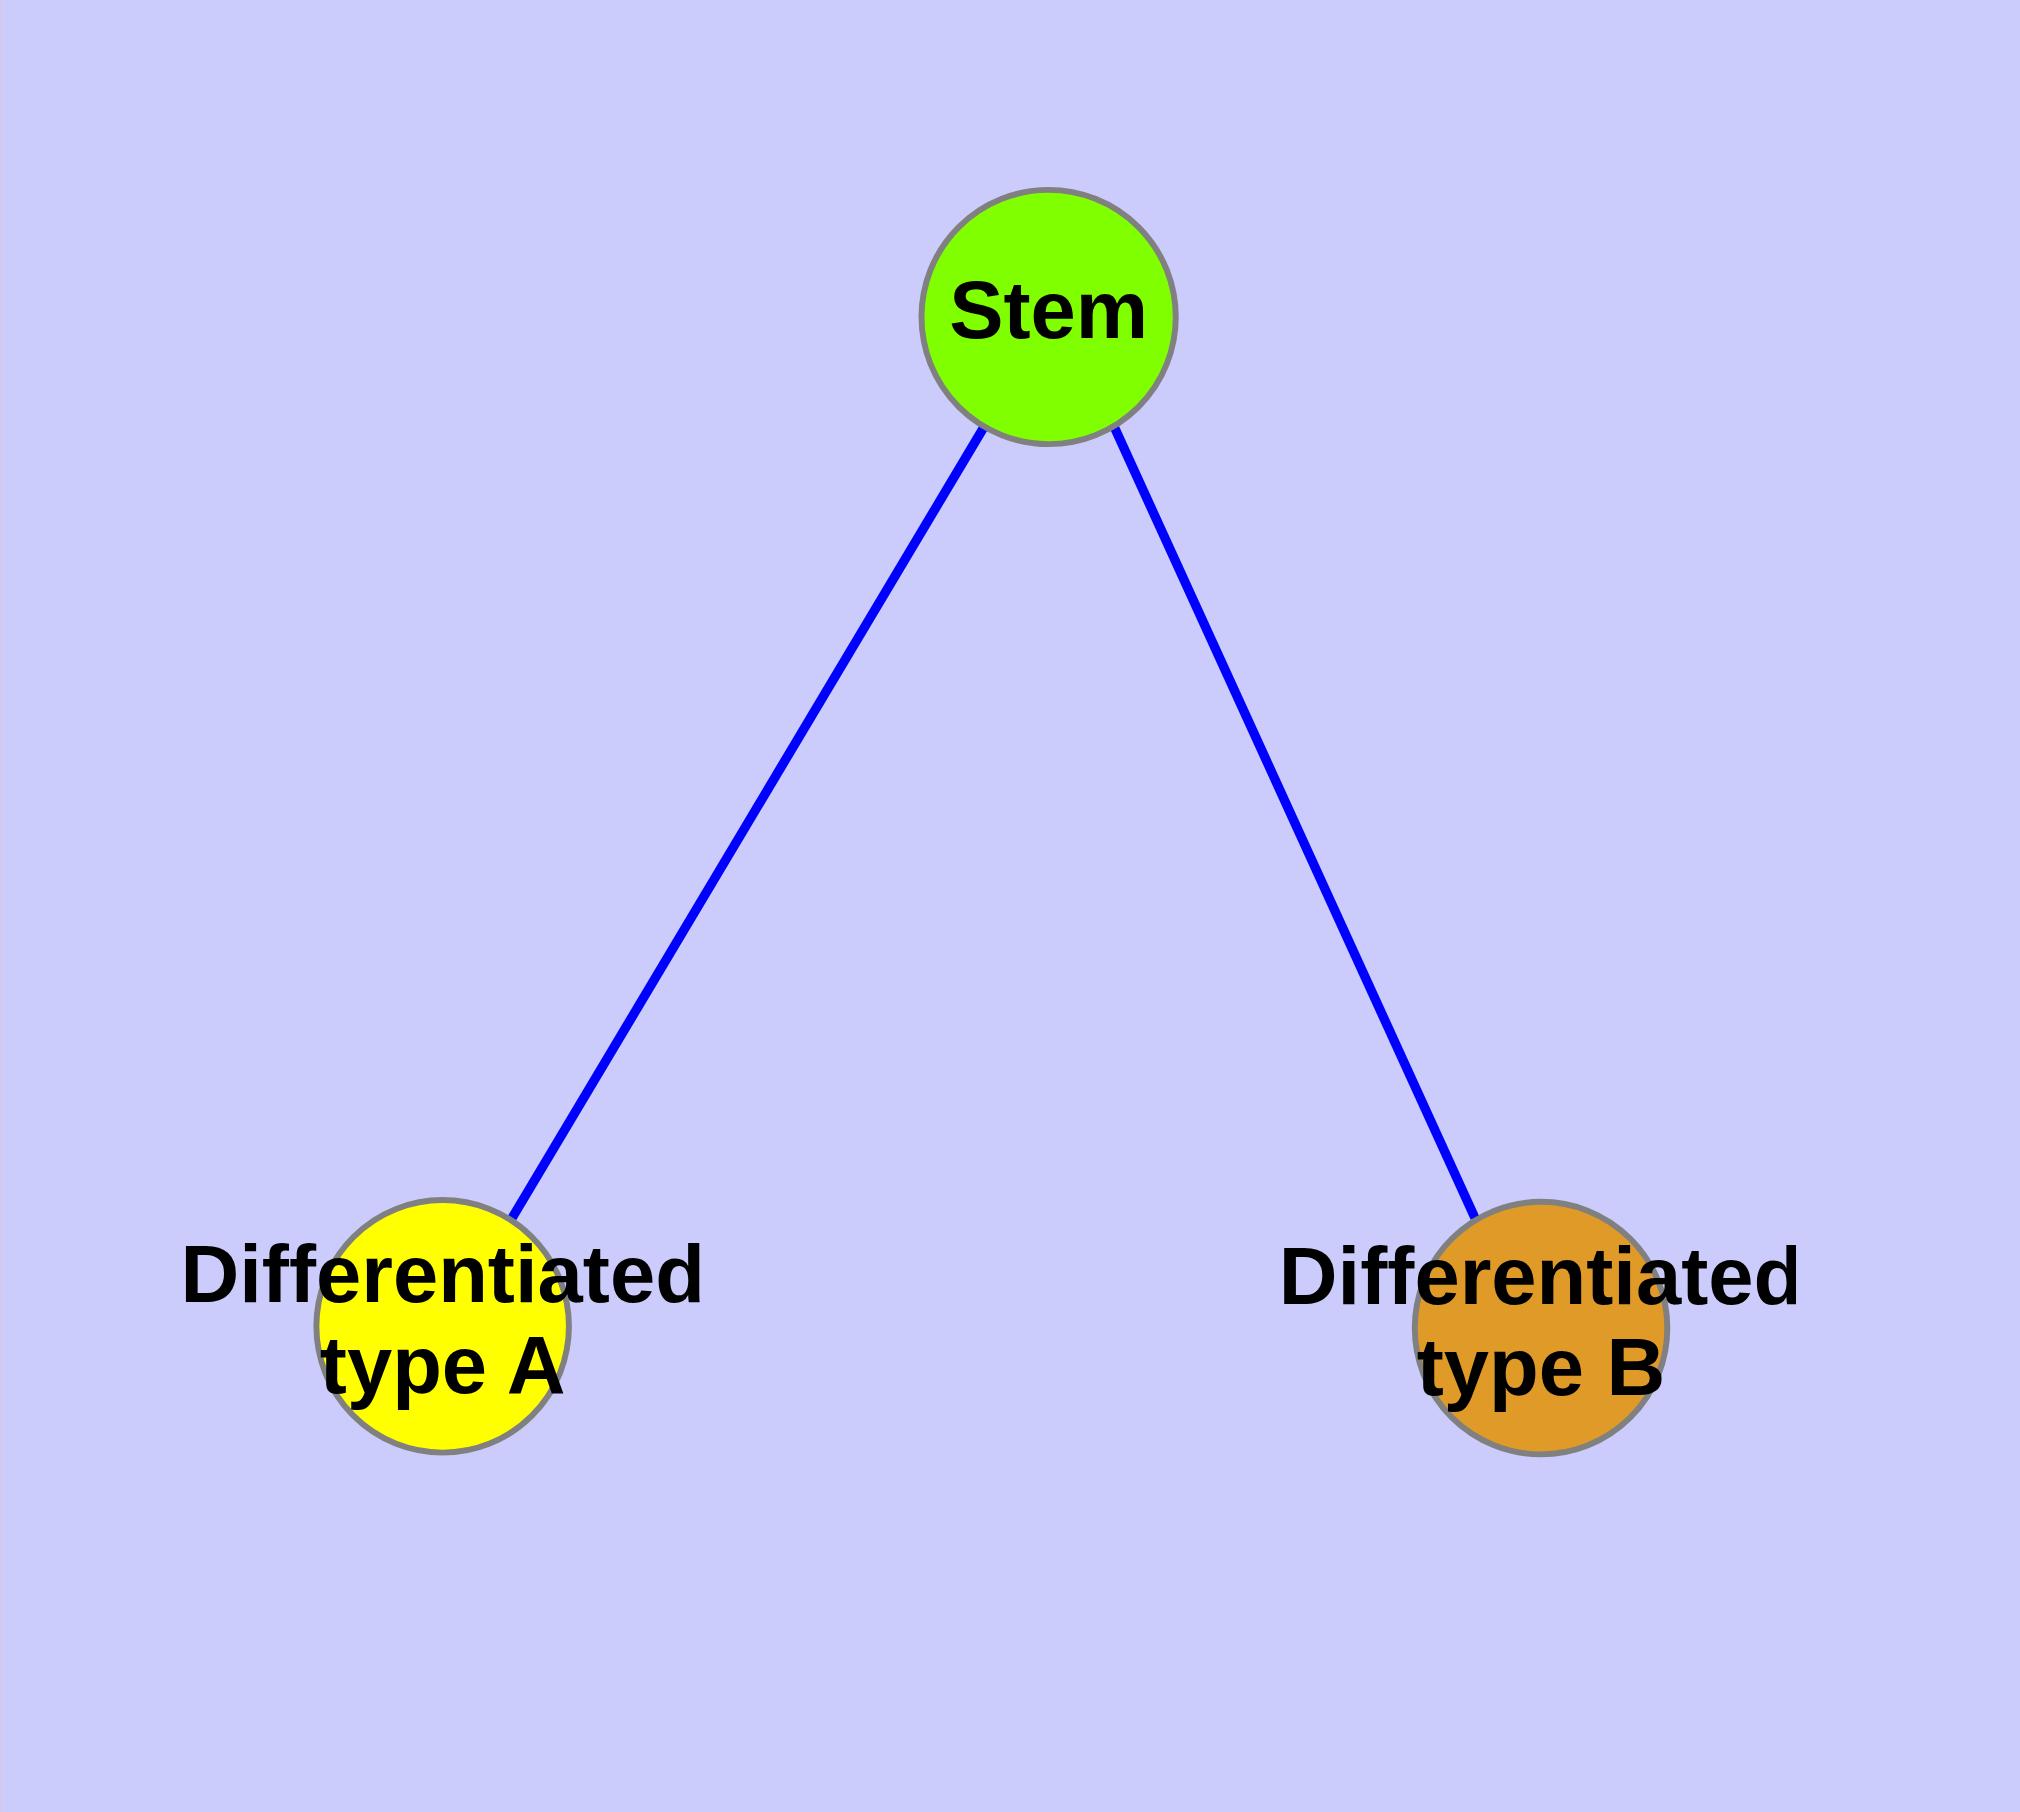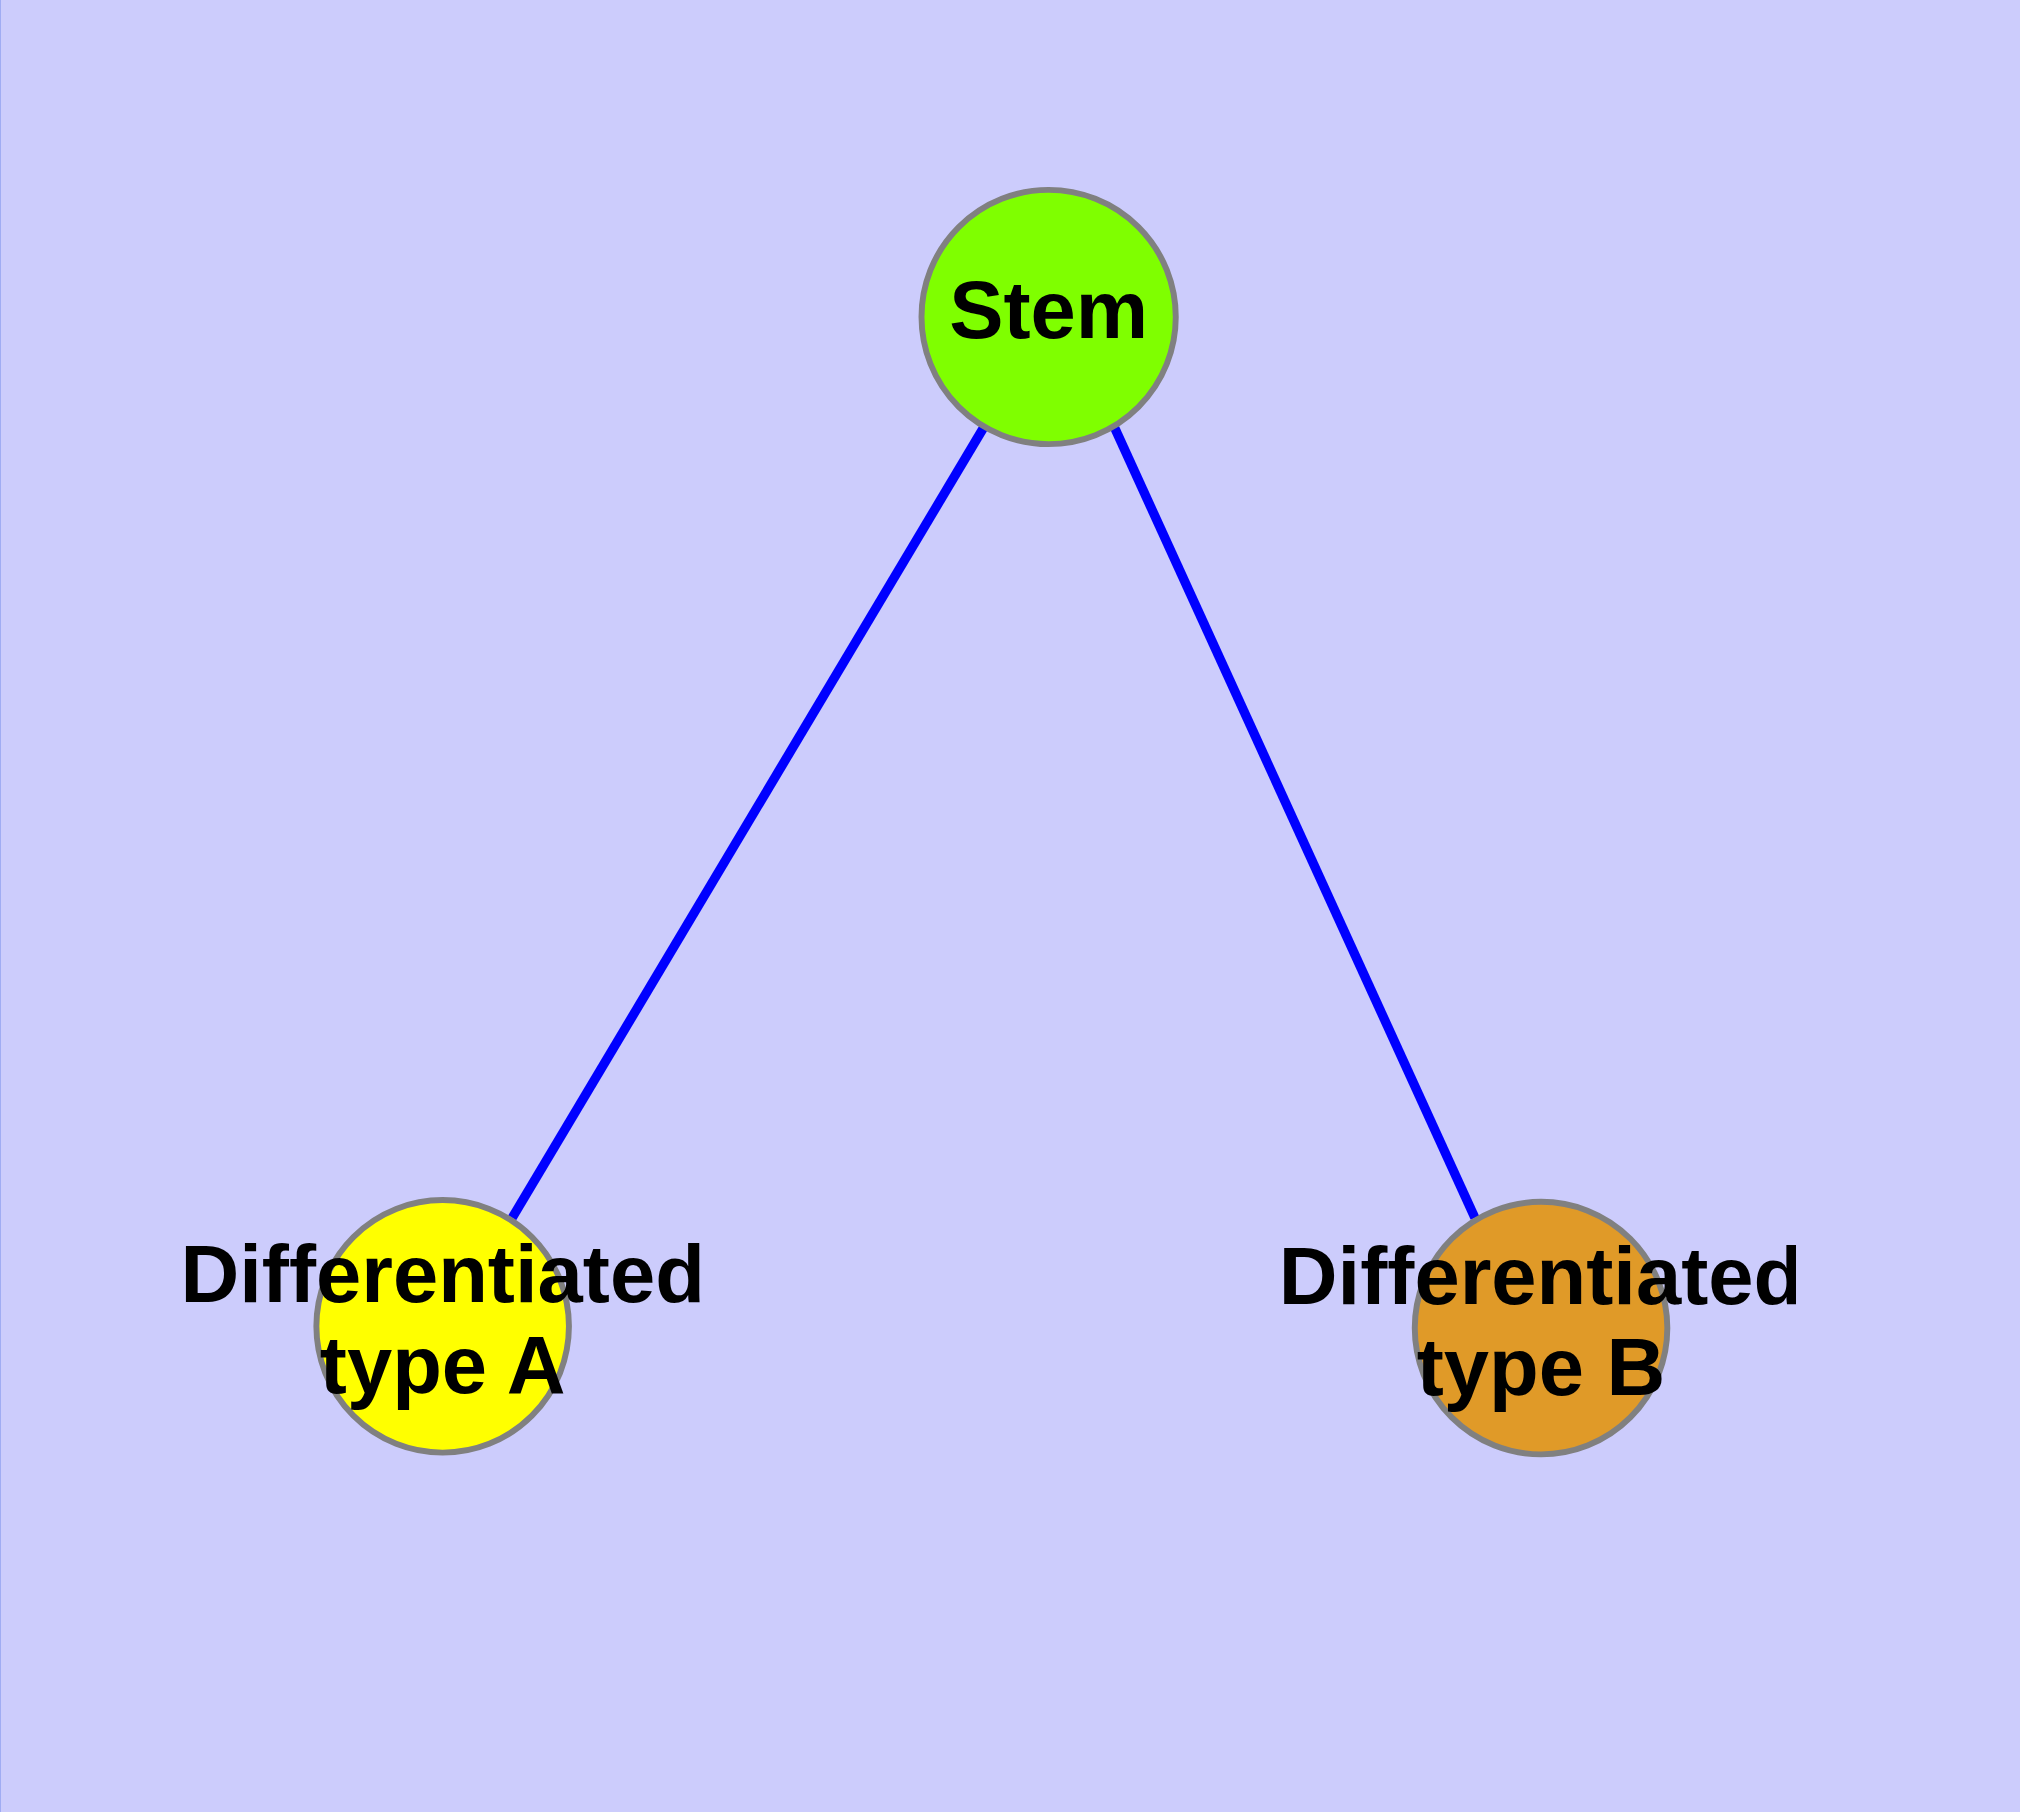--- a/index.html
+++ b/index.html
@@ -32,21 +32,21 @@
     dominant-baseline: middle;
     paint-order: normal;
   }
   .edge-line {
     stroke-linecap: butt;
   }
 </style>
 </head>
 <body>
 
-<div id="stage" style="width: 1796px; height: 1812px; background: #1d4ed8;">
+<div id="stage" style="width: 1796px; height: 1812px; background: #fdba74;">
   <svg id="graph-svg" viewBox="0 0 2384 2138" xmlns="http://www.w3.org/2000/svg" style="width: 2021px; height: 1812px;">
 
     <rect id="bg-rect" x="0" y="0" width="2384" height="2138" fill="#ccccfc"></rect>
 
     <g id="edges-layer">
       <line class="edge-line" id="edge-0" x1="1160" y1="505" x2="604" y2="1437" stroke="#0000ff" stroke-width="11"></line>
       <line class="edge-line" id="edge-1" x1="1315" y1="505" x2="1740" y2="1437" stroke="#0000ff" stroke-width="11"></line>
     </g>
 
     <g id="nodes-layer">

